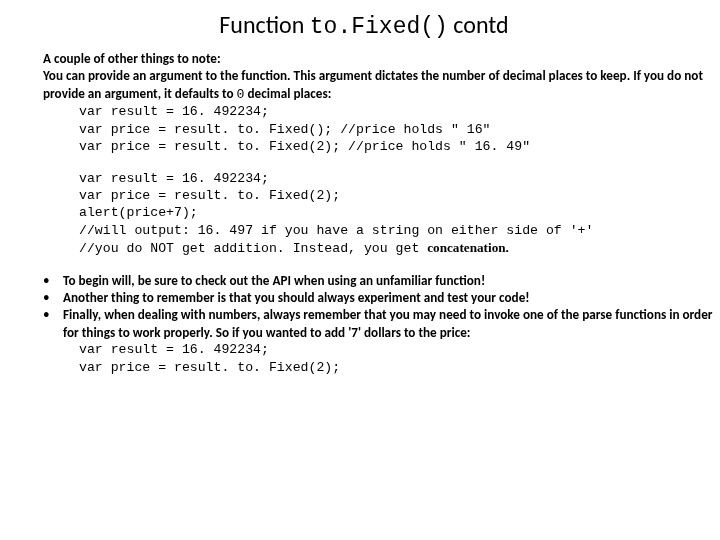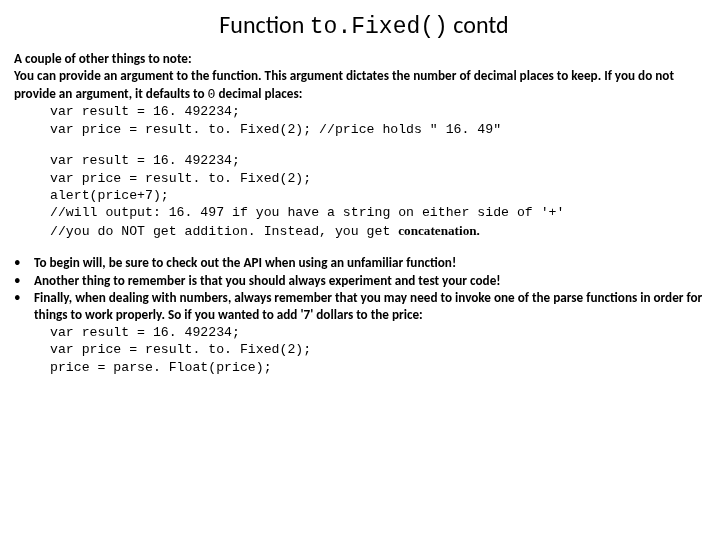--- a/index.html
+++ b/index.html
@@ -24,20 +24,21 @@
     font-weight: normal;
   }
   .title .mono {
     font-family: "Courier New", monospace;
     font-size: 23px;
   }
   .line {
     font-size: 13.2px;
     line-height: 1.32;
     font-weight: bold;
+    margin-left: 29px;
   }
   .mono {
     font-family: "Courier New", monospace;
     font-weight: normal;
   }
   .monob {
     font-family: Liberation Serif, serif;
     font-weight: bold;
   }
   .indent1 { padding-left: 36px; }
@@ -60,20 +61,21 @@
 
   <div class="title">
     <span>Function </span><span class="mono">to.Fixed()</span><span> contd</span>
   </div>
 
   <div class="line">A couple of other things to note:</div>
   <div class="line">
     <span>You can provide an argument to the function. This argument dictates the number of decimal places to keep. If you do not provide an argument, it defaults to </span><span class="mono">0</span><span> decimal places:</span>
   </div>
   <div class="line indent1 mono">var result = 16. 492234;</div>
+  <div class="line indent1 mono">var price = result. to. Fixed();  //price holds " 16"</div>
   <div class="line indent1 mono">var price = result. to. Fixed(2); //price holds " 16. 49"</div>
 
   <div class="gap"></div>
 
   <div class="line indent1 mono">var result = 16. 492234;</div>
   <div class="line indent1 mono">var price = result. to. Fixed(2);</div>
   <div class="line indent1 mono">alert(price+7);</div>
   <div class="line indent1 mono">//will output:  16. 497 if you have a string on either side of '+'</div>
   <div class="line indent1">
     <span class="mono">//you do NOT get addition. Instead, you get </span><span class="monob">concatenation.</span>
@@ -90,15 +92,14 @@
     <div class="bullet-mark">•</div>
     <div class="bullet-text">Another thing to remember is that you should always experiment and test your code!</div>
   </div>
   <div class="line bullet-row">
     <div class="bullet-mark">•</div>
     <div class="bullet-text">Finally, when dealing with numbers, always remember that you may need to invoke one of the parse functions in order for things to work properly. So if you wanted to add '7' dollars to the price:</div>
   </div>
 
   <div class="line indent2 mono">var result = 16. 492234;</div>
   <div class="line indent2 mono">var price = result. to. Fixed(2);</div>
-  <div class="line indent2 mono">price = parse. Float(price);</div>
 
 </div>
 
 </body></html>

